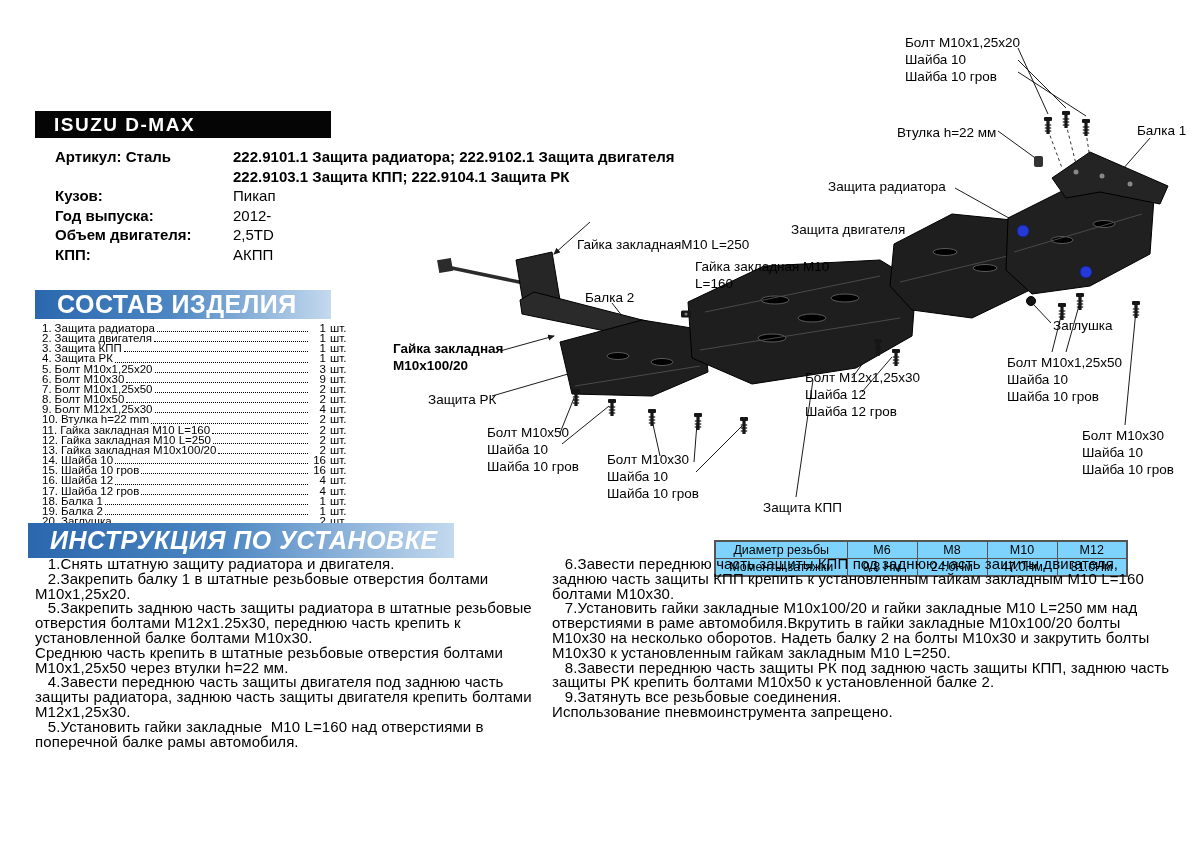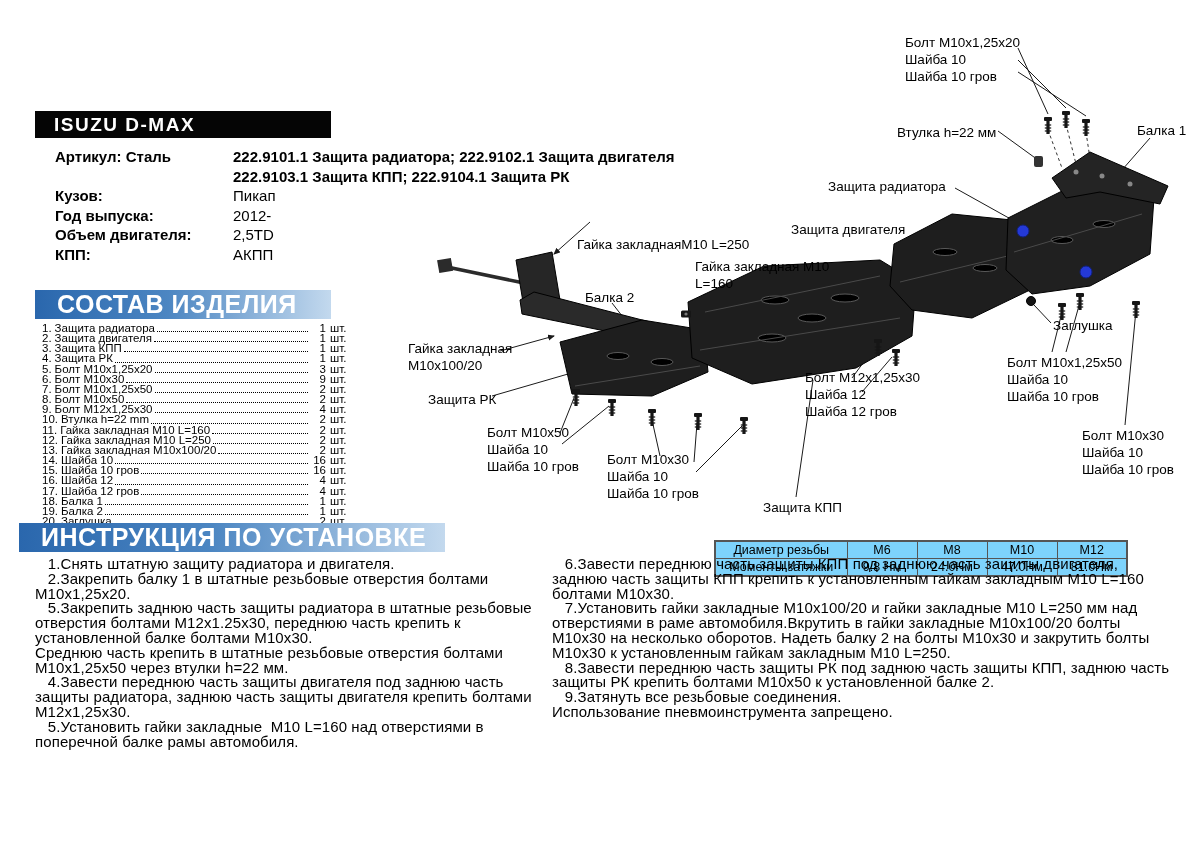--- a/index.html
+++ b/index.html
@@ -25,21 +25,21 @@
   .hvalue{ white-space:nowrap; }
   .bold{ font-weight:bold; }
 
   .section-banner{
     position:absolute;
     background:linear-gradient(90deg,#2a67ad 0%,#4c86c2 45%,#c3d9ee 100%);
     color:#fff; font-weight:bold; font-size:25px; letter-spacing:.5px;
     display:flex; align-items:center; padding-left:22px;
   }
   #parts-banner{ left:35px; top:290px; width:296px; height:29px; }
-  #instr-banner{ left:19px; top:523px; width:426px; height:29px; }
+  #instr-banner{ left:28px; top:523px; width:426px; height:35px;font-style:italic; }
 
   #parts-list{ position:absolute; left:42px; top:323px; width:312px; }
   .part-row{ display:flex; height:10.16px; line-height:10.16px; font-size:11.5px; white-space:nowrap; }
   .part-num{ margin-right:3px; }
   .leader{ flex:1; border-bottom:1px dotted #000; margin:0 2px 1px 2px; }
   .part-qty{ width:16px; text-align:right; margin-right:4px; }
   .part-unit{ width:24px; }
 
   #diagram-svg{ position:absolute; left:0; top:0; pointer-events:none; }
   .dlabel{ position:absolute; font-size:13.5px; line-height:17px; white-space:nowrap; }
@@ -376,21 +376,21 @@
     <div class="dlabel" style="left: 577px; top: 208px; margin-top: 28px;">
       <div>Гайка закладнаяМ10 L=250</div>
     </div>
     <div class="dlabel" style="left: 695px; top: 258px;">
       <div>Гайка закладная М10</div>
       <div>L=160</div>
     </div>
     <div class="dlabel" style="left: 585px; top: 289px;">
       <div>Балка 2</div>
     </div>
-    <div class="dlabel" style="left: 408px; top: 340px;">
+    <div class="dlabel" style="left: 393px; top: 340px; font-weight: bold;">
       <div>Гайка закладная</div>
       <div>М10х100/20</div>
     </div>
     <div class="dlabel" style="left: 428px; top: 391px;">
       <div>Защита РК</div>
     </div>
     <div class="dlabel" style="left: 487px; top: 424px;">
       <div>Болт М10х50</div>
       <div>Шайба 10</div>
       <div>Шайба 10 гров</div>

